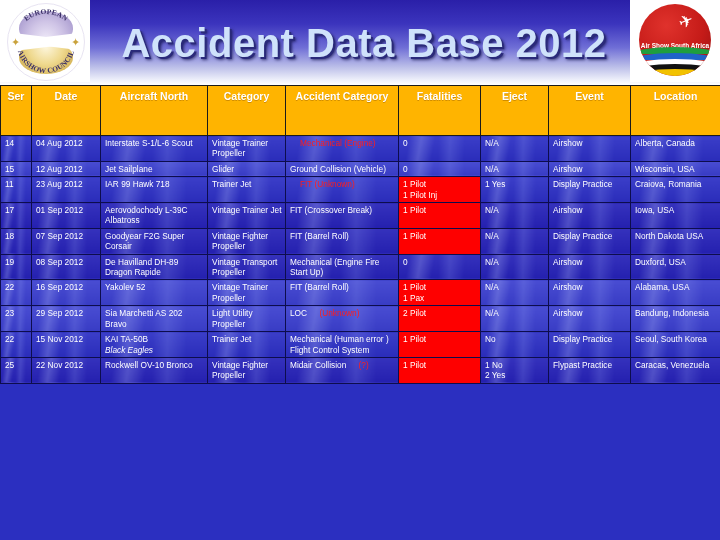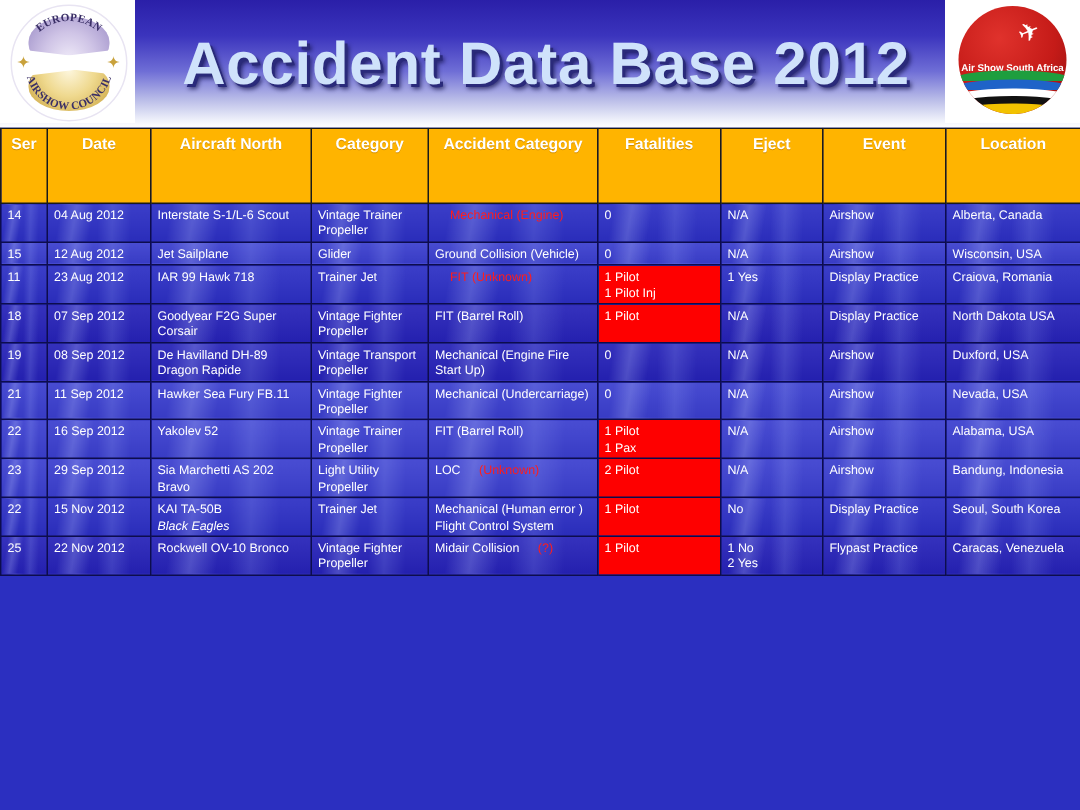--- a/index.html
+++ b/index.html
@@ -218,51 +218,51 @@
           <td class="nowrap">23 Aug 2012</td>
           <td><span>IAR 99 Hawk 718</span></td>
           <td>Trainer Jet</td>
           <td><span class="red">FIT (Unknown)</span></td>
           <td class="fatal-hot"><span>1 Pilot</span><br><span>1 Pilot Inj</span></td>
           <td><span>1 Yes</span></td>
           <td>Display Practice</td>
           <td>Craiova, Romania</td>
         </tr>
         <tr class="tint-c">
+          <td>17</td>
+          <td class="nowrap">01 Sep 2012</td>
+          <td><span>Aerovodochody L-39C Albatross</span></td>
+          <td>Vintage Trainer Jet</td>
+          <td><span>FIT (Crossover Break)</span></td>
+          <td class="fatal-hot"><span>1 Pilot</span></td>
+          <td><span>N/A</span></td>
+          <td>Airshow</td>
+          <td>Iowa, USA</td>
+        </tr>
+        <tr class="tint-c">
           <td>18</td>
           <td class="nowrap">07 Sep 2012</td>
           <td><span>Goodyear F2G Super Corsair</span></td>
           <td>Vintage Fighter Propeller</td>
           <td><span>FIT (Barrel Roll)</span></td>
           <td class="fatal-hot"><span>1 Pilot</span></td>
           <td><span>N/A</span></td>
           <td>Display Practice</td>
           <td>North Dakota USA</td>
         </tr>
         <tr class="tint-c">
           <td>19</td>
           <td class="nowrap">08 Sep 2012</td>
           <td><span>De Havilland DH-89 Dragon Rapide</span></td>
           <td>Vintage Transport Propeller</td>
           <td><span>Mechanical (Engine Fire Start Up)</span></td>
           <td><span>0</span></td>
           <td><span>N/A</span></td>
           <td>Airshow</td>
           <td>Duxford, USA</td>
-        </tr>
-        <tr class="tint-b">
-          <td>21</td>
-          <td class="nowrap">11 Sep 2012</td>
-          <td><span>Hawker Sea Fury FB.11</span></td>
-          <td>Vintage Fighter Propeller</td>
-          <td><span>Mechanical (Undercarriage)</span></td>
-          <td><span>0</span></td>
-          <td><span>N/A</span></td>
-          <td>Airshow</td>
-          <td>Nevada, USA</td>
         </tr>
         <tr class="tint-b">
           <td>22</td>
           <td class="nowrap">16 Sep 2012</td>
           <td><span>Yakolev 52</span></td>
           <td>Vintage Trainer Propeller</td>
           <td><span>FIT (Barrel Roll)</span></td>
           <td class="fatal-hot"><span>1 Pilot</span><br><span>1 Pax</span></td>
           <td><span>N/A</span></td>
           <td>Airshow</td>

